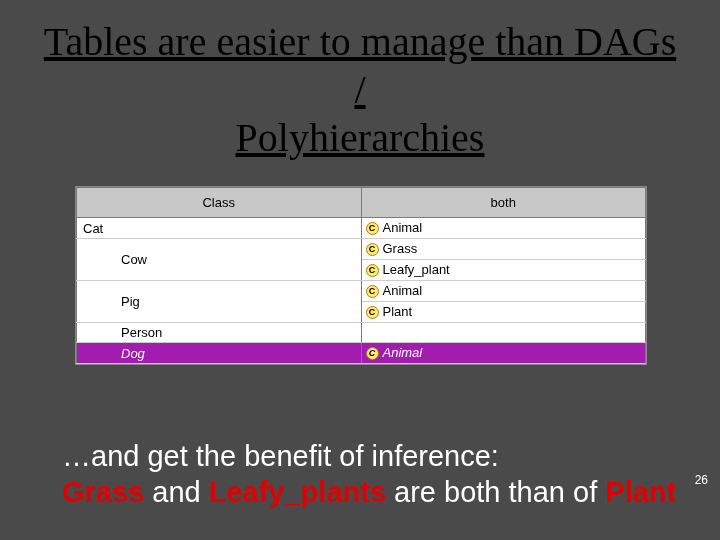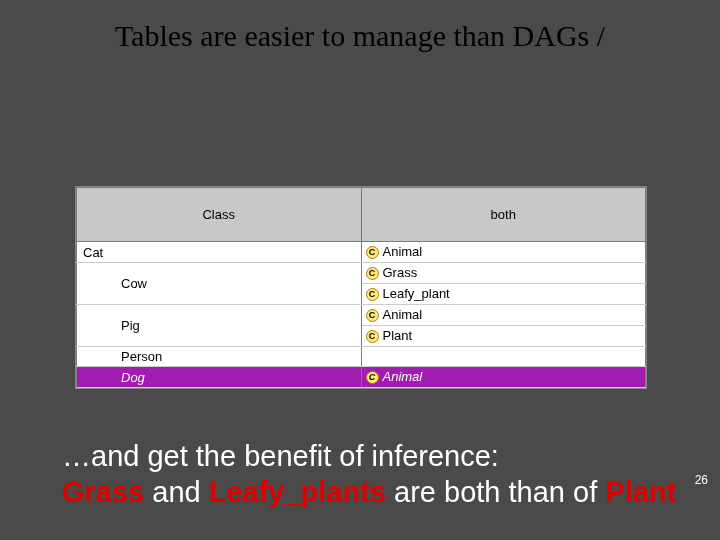--- a/index.html
+++ b/index.html
@@ -14,45 +14,46 @@
   }
   .slide {
     width: 720px;
     height: 540px;
     position: relative;
     box-sizing: border-box;
   }
   .title {
     font-family: "Times New Roman", Times, serif;
     color: #000;
-    font-size: 30px;
+    font-size: 40px;
     text-align: center;
     padding: 18px 40px 0 40px;
     line-height: 1.2;
+    text-decoration: underline;
   }
   .table-wrap {
     position: absolute;
     left: 75px;
     top: 186px;
     width: 570px;
     background: #c8c8c8;
     border: 1px solid #888;
   }
   table.grid {
     width: 100%;
     border-collapse: collapse;
     table-layout: fixed;
     font-size: 13px;
     color: #000;
   }
   table.grid th {
     background: #c8c8c8;
     font-weight: normal;
     border: 1px solid #7a7a7a;
-    padding: 19px 6px;
+    padding: 7px 6px;
     text-align: center;
   }
   table.grid td {
     background: #fff;
     border-left: 1px solid #7a7a7a;
     border-right: 1px solid #7a7a7a;
     border-top: 1px solid #ccc;
     border-bottom: 1px solid #ccc;
     padding: 2px 6px;
     vertical-align: middle;
@@ -103,20 +104,21 @@
     font-size: 12px;
     color: #fff;
   }
 </style>
 </head>
 <body>
 
 <div class="slide">
   <div class="title">
     <span>Tables are easier to manage than DAGs /</span><br>
+    <span>Polyhierarchies</span>
   </div>
 
   <div class="table-wrap">
     <table class="grid">
       <thead>
         <tr>
           <th>Class</th>
           <th>both</th>
         </tr>
       </thead>

